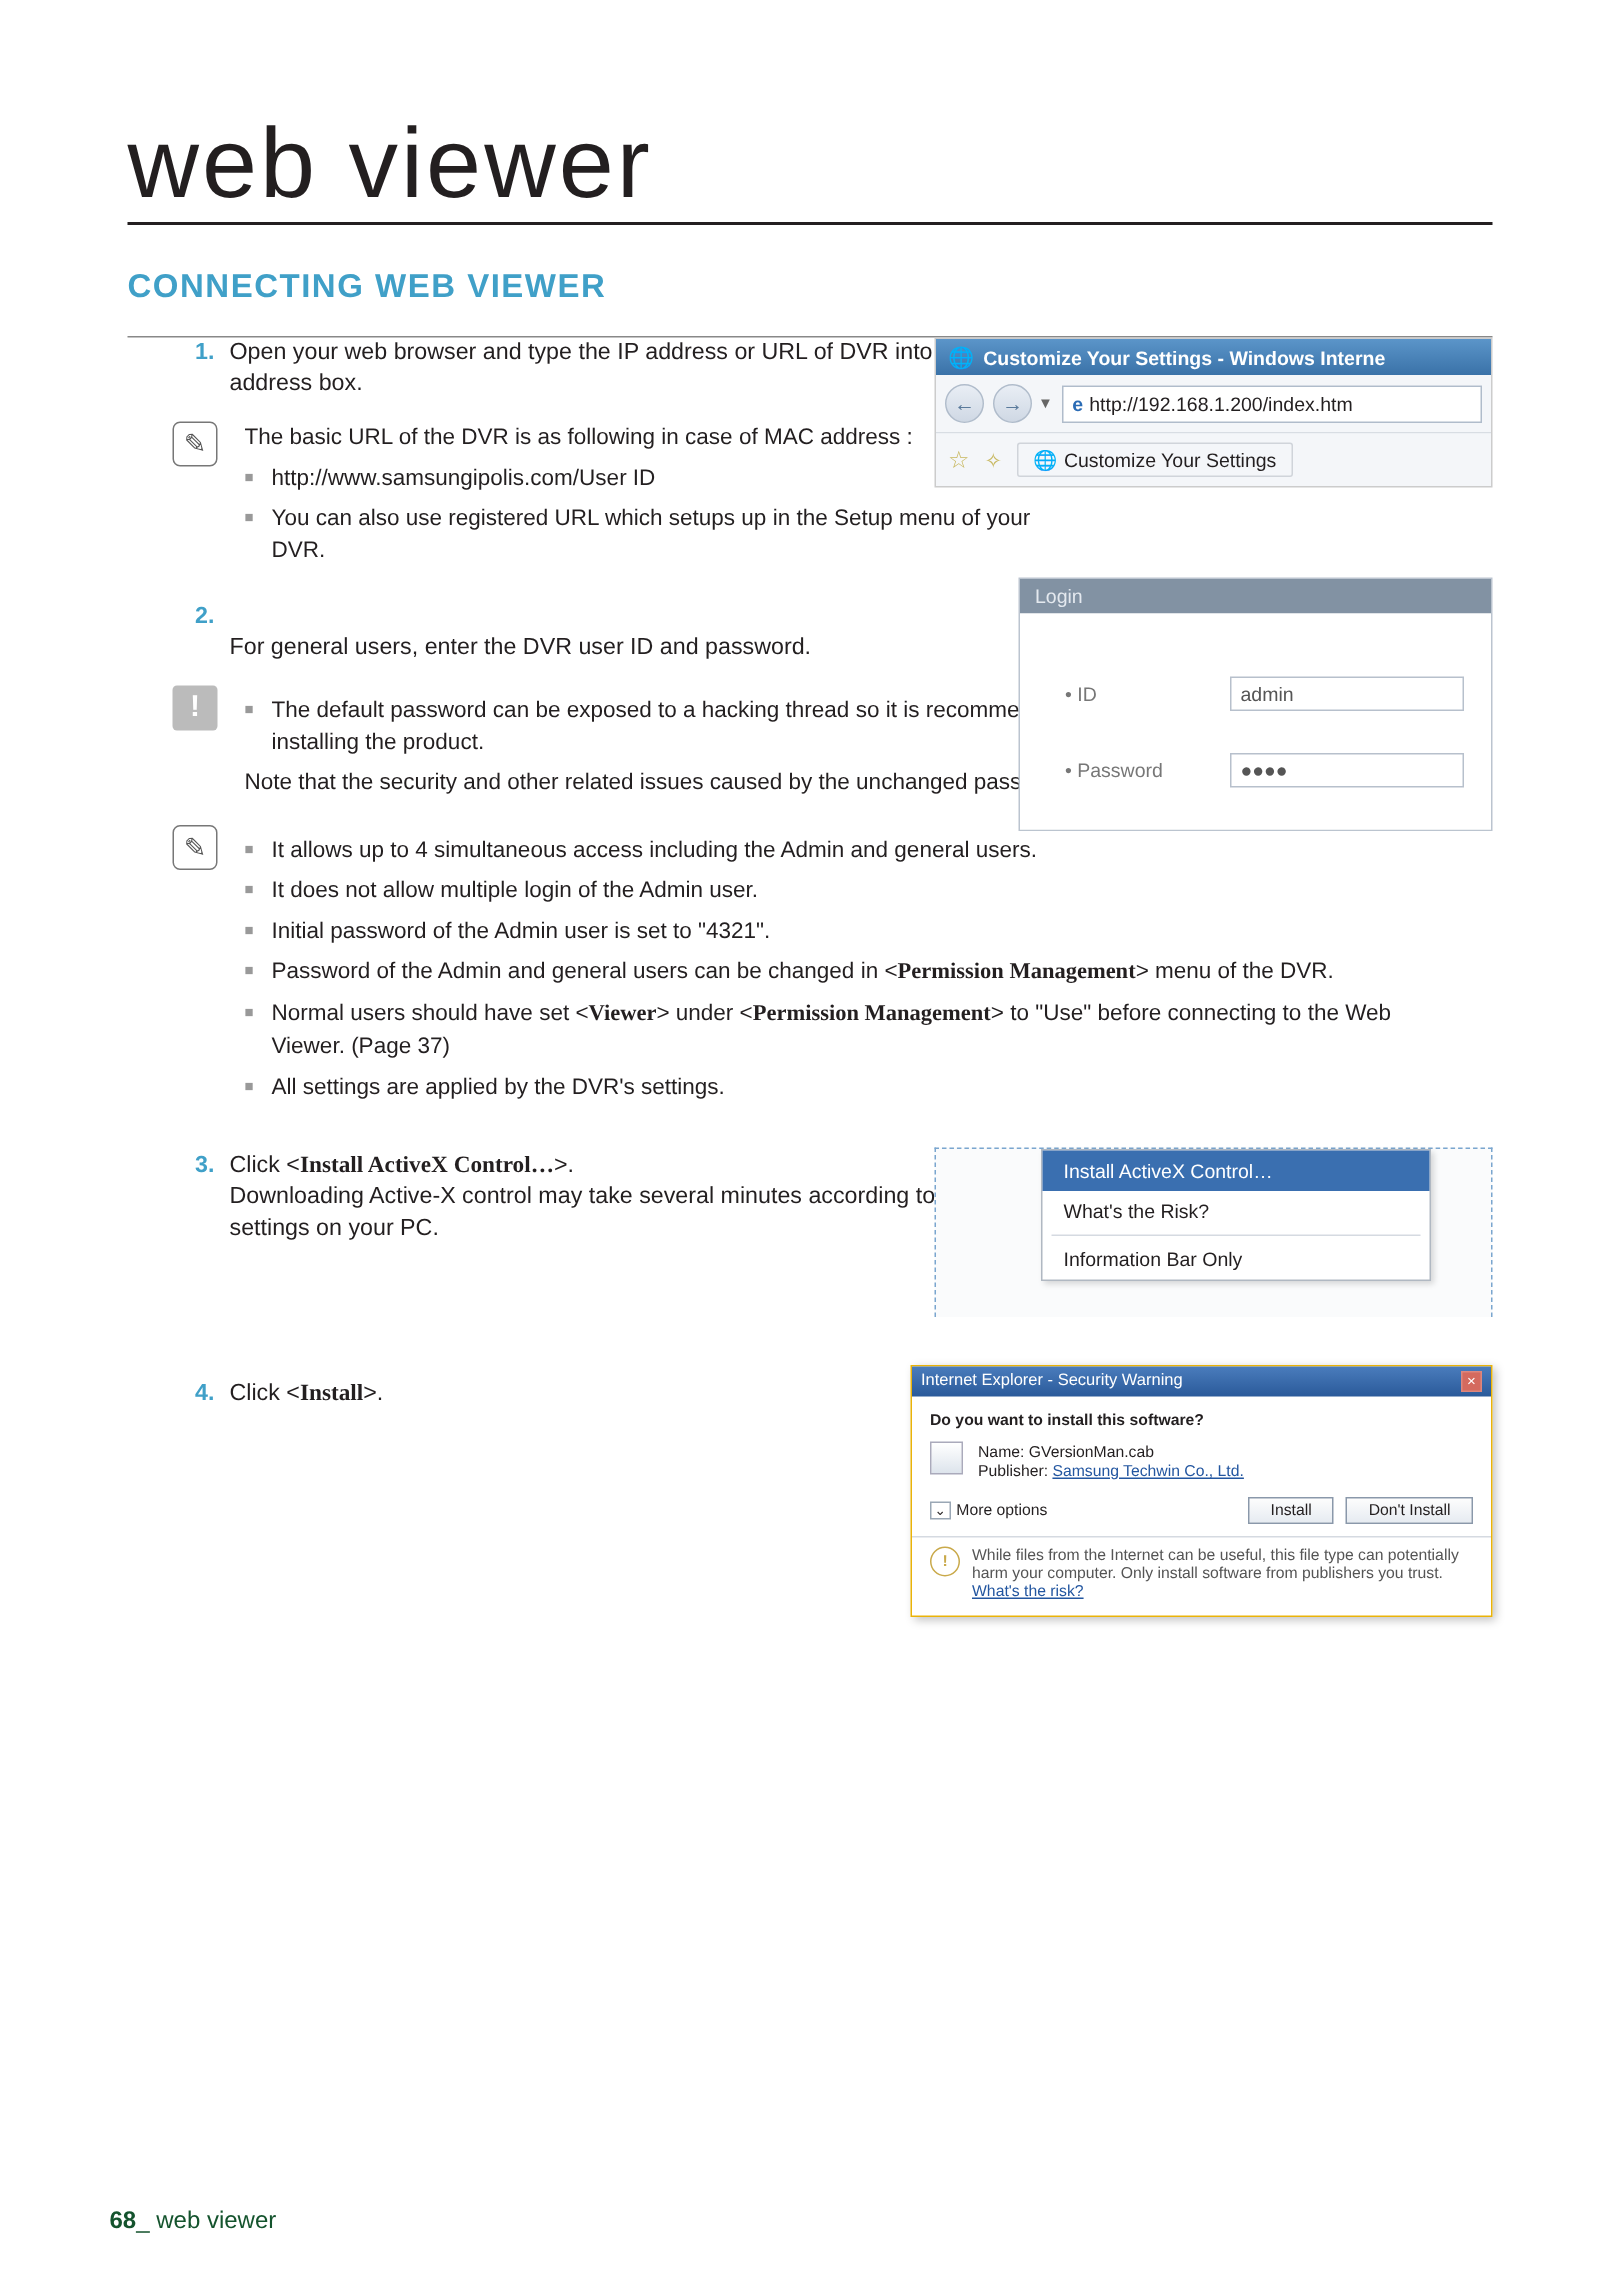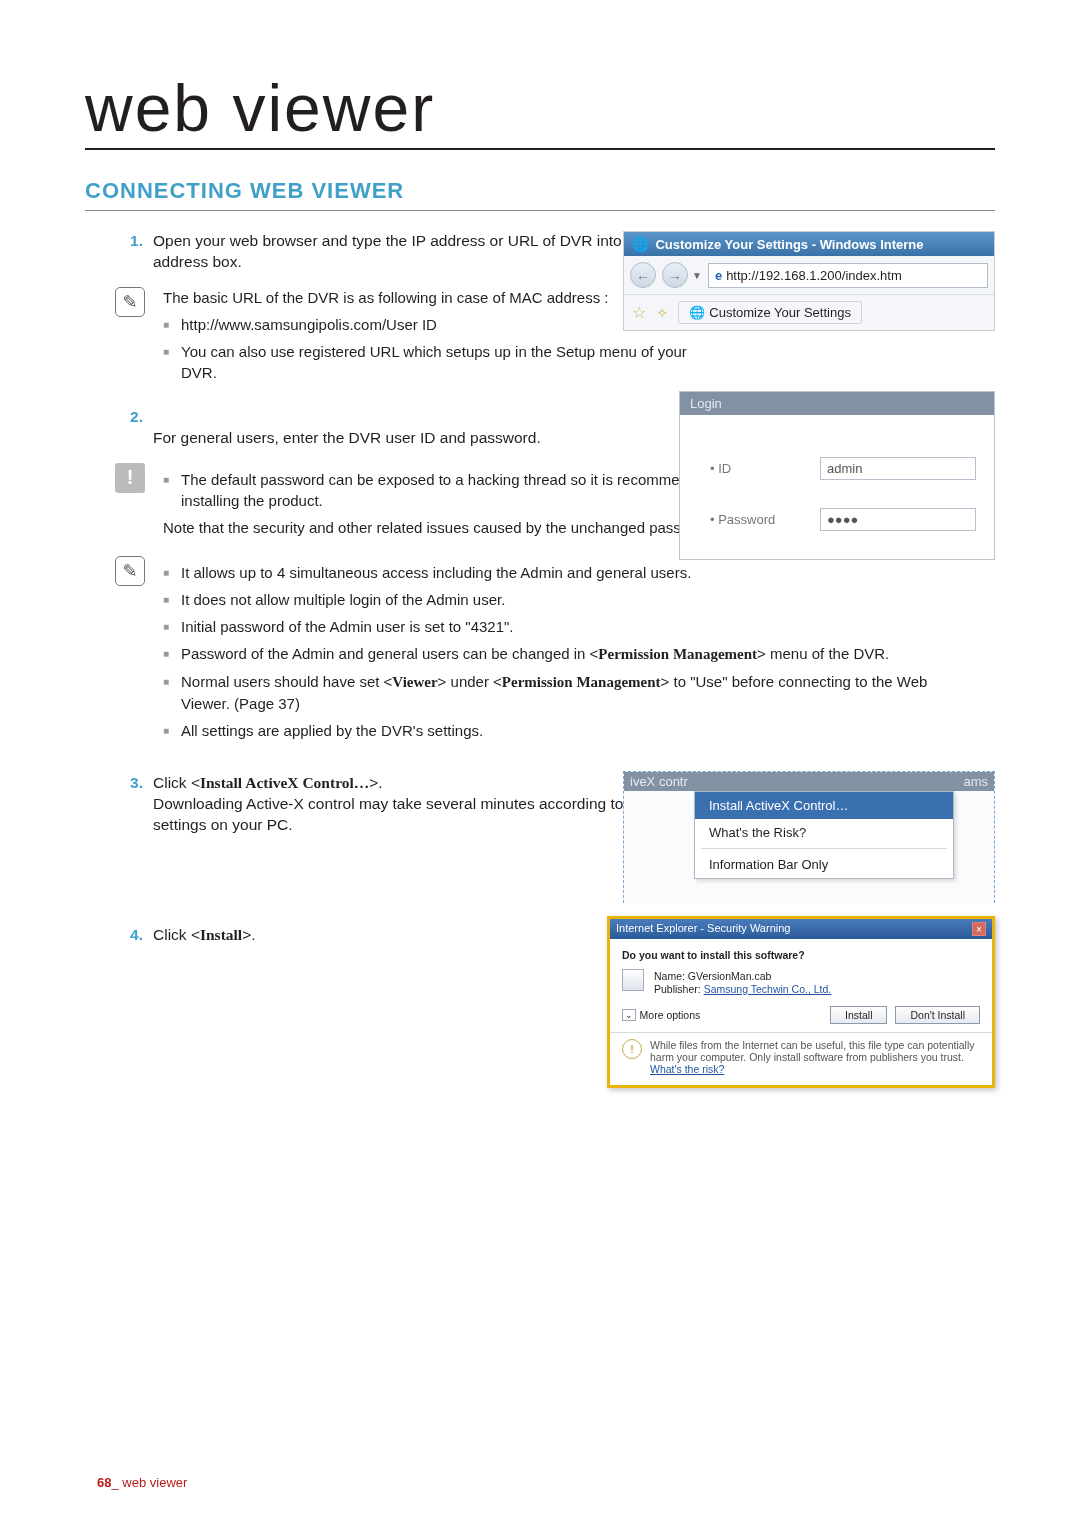--- a/index.html
+++ b/index.html
@@ -21,22 +21,21 @@
     padding-bottom: 2px;
     margin-bottom: 28px;
     font-family: "Helvetica Neue", Arial, sans-serif;
   }
   .section-title {
     font-size: 22px;
     font-weight: 700;
     letter-spacing: 1px;
     color: #40a0c8;
     border-bottom: 1px solid #888;
-    padding-bottom: 6px;
-    margin-bottom: 20px;
+    padding-bottom: 20px;
   }
   .content { position: relative; }
   .step { display: flex; margin-bottom: 14px; font-size: 15.5px; line-height: 1.35; }
   .step-num {
     color: #40a0c8;
     font-weight: 700;
     min-width: 28px;
     text-align: right;
     margin-right: 10px;
     margin-left: 30px;
@@ -141,21 +140,21 @@
     box-shadow: 2px 2px 4px rgba(0,0,0,0.15);
   }
   .ax-item { padding: 6px 14px; }
   .ax-item.hl { background: #3a6fb0; color: #fff; }
   .ax-div { border-top: 1px solid #d5dae1; margin: 2px 6px; }
   .ax-pad { height: 10px; }
 
   
   .sec-dialog {
     position: absolute; right: 0; top: 685px;
-    width: 388px; border: 3px solid #eab308;
+    width: 388px; border: 1px solid #eab308;
     font-family: Tahoma, Arial, sans-serif; font-size: 10.5px;
     background: #fff;
     box-shadow: 2px 2px 6px rgba(0,0,0,0.25);
   }
   .sec-title {
     background: linear-gradient(#4a7cbc, #2a5a9a);
     color: #fff; padding: 3px 6px; display: flex; justify-content: space-between;
     font-size: 11px;
   }
   .sec-close { background: #d46a5e; width: 14px; height: 14px; color: #fff; text-align:center; line-height:14px; font-size: 10px; border: 1px solid #fff3; }
@@ -172,22 +171,22 @@
   .sec-divider { border-top: 1px solid #d5dae1; margin: 6px -12px; }
   .sec-warn { display: flex; gap: 8px; color: #555; }
   .sec-warn-icon {
     width: 20px; height: 20px; border: 1.5px solid #c9a94a; border-radius: 50%;
     display:flex; align-items:center; justify-content:center; color:#c9a94a; font-weight:700;
     flex-shrink: 0;
   }
   .sec-link { color: #2356a0; text-decoration: underline; }
 
   .footer {
-    position: absolute; bottom: 40px; left: 97px;
-    font-size: 13px; color: #b91c1c;
+    position: absolute; bottom: 40px; left: 73px;
+    font-size: 16px; color: #14532d;
   }
   .footer .pg { font-weight: 700; }
 </style>
 </head>
 <body>
 
 <div class="page-title">web viewer</div>
 <div class="section-title">CONNECTING WEB VIEWER</div>
 
 <div class="content">
@@ -299,24 +298,20 @@
         </span>
       </div>
       <div class="bullet">
           <span class="bsq">■</span>
           <span>All settings are applied by the DVR's settings.</span>
         </div>
     </div>
   </div>
 
   <div class="ax-box">
-    <div class="ax-bar">
-      <span>iveX contr</span>
-      <span>ams</span>
-    </div>
     <div class="ax-menu">
       <div class="ax-item hl">Install ActiveX Control…</div>
       <div class="ax-item">What's the Risk?</div>
       <div class="ax-div"></div>
       <div class="ax-item">Information Bar Only</div>
     </div>
     <div class="ax-pad"></div>
   </div>
 
   <div class="step" style="margin-top:26px;">

